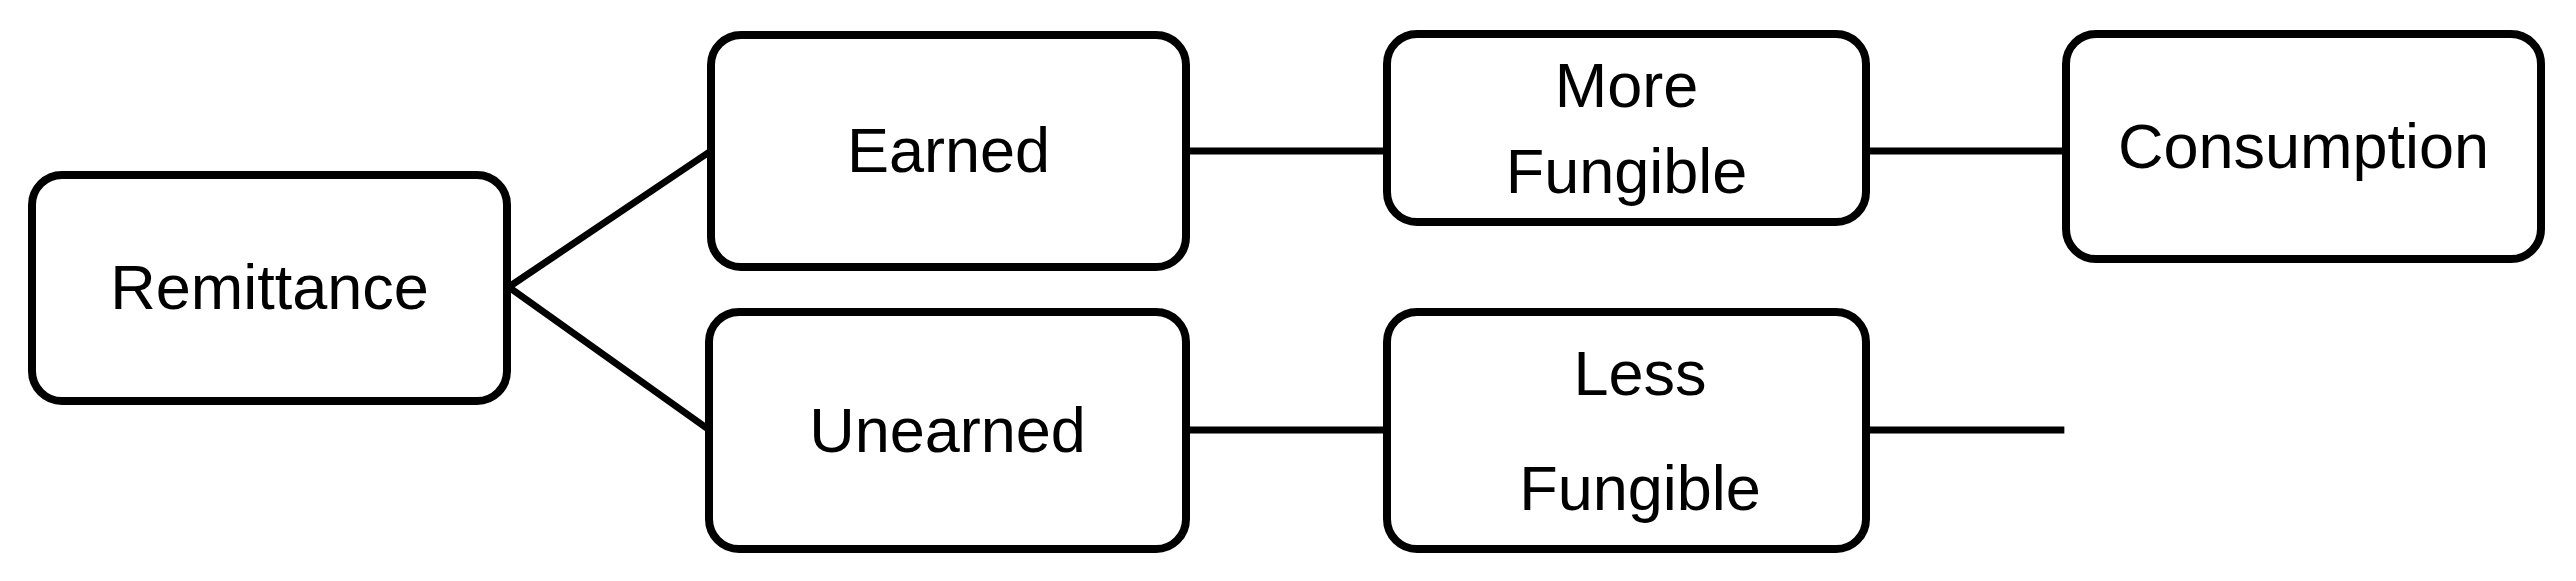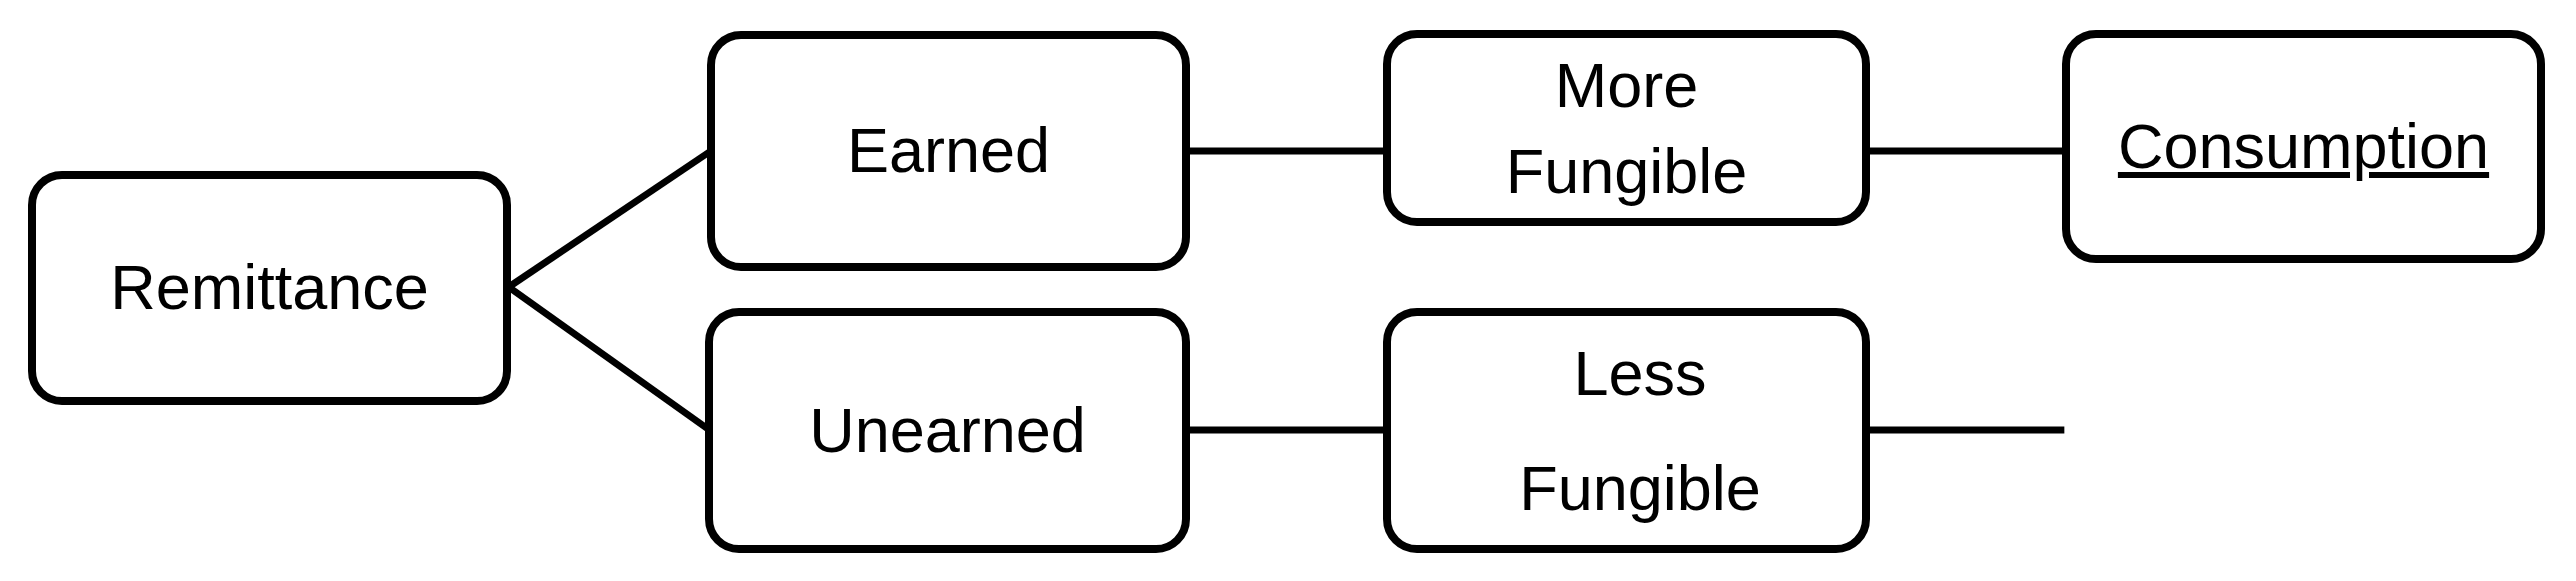--- a/index.html
+++ b/index.html
@@ -38,21 +38,21 @@
     line-height: 1.1;
     color: #000000;
     white-space: pre-line;
   }
   
   .node-remittance   { left: 28px;   top: 171px; width: 483px; height: 234px; }
   .node-earned       { left: 707px;  top: 31px;  width: 483px; height: 240px; }
   .node-unearned     { left: 705px;  top: 308px; width: 485px; height: 245px; }
   .node-more-fungible{ left: 1383px; top: 30px;  width: 487px; height: 196px; line-height: 86px; }
   .node-less-fungible{ left: 1383px; top: 308px; width: 487px; height: 245px; line-height: 115px; padding-left: 27px; }
-  .node-consumption  { left: 2062px; top: 30px;  width: 483px; height: 233px; text-decoration: underline; }
+  .node-consumption  { left: 2062px; top: 30px;  width: 483px; height: 233px; }
   .node-investment   { left: 2062px; top: 308px; width: 483px; height: 246px; }
   .edge {
     stroke: #000000;
     stroke-width: 7;
     fill: none;
   }
 </style>
 </head>
 <body>
 

